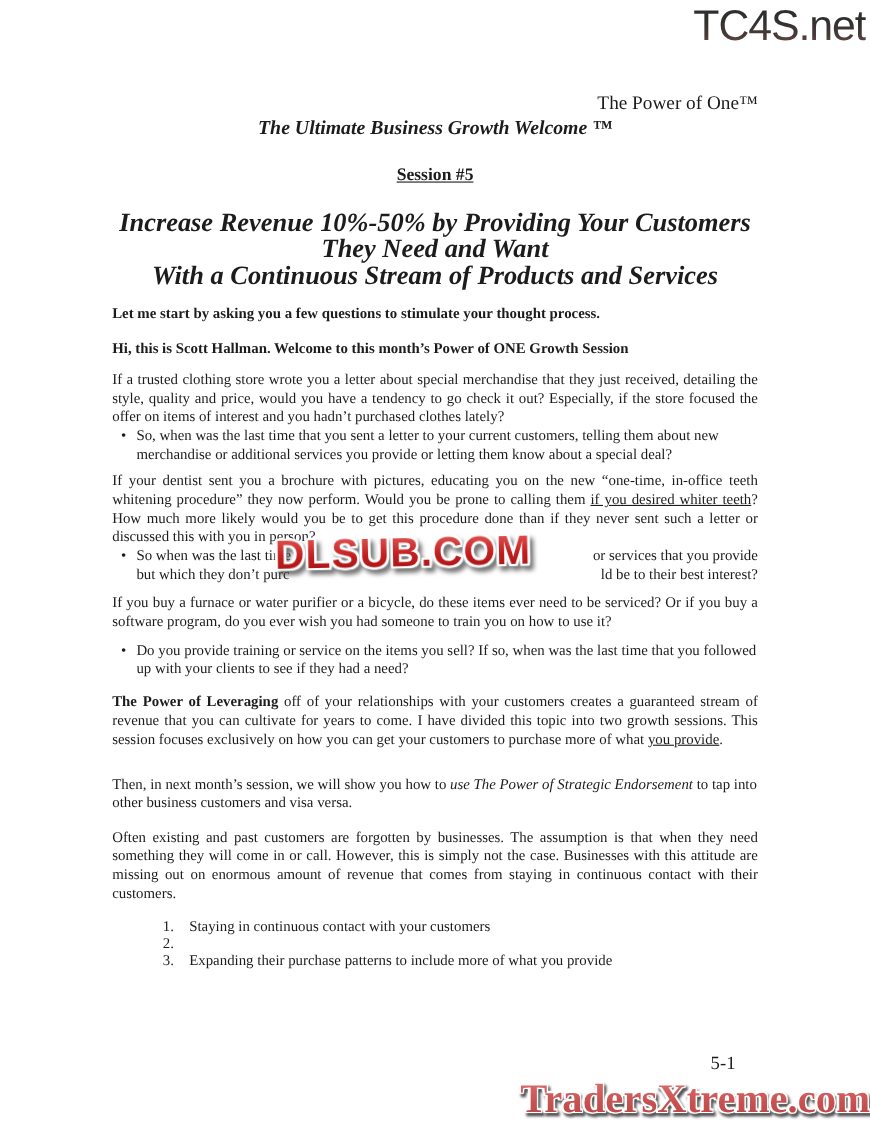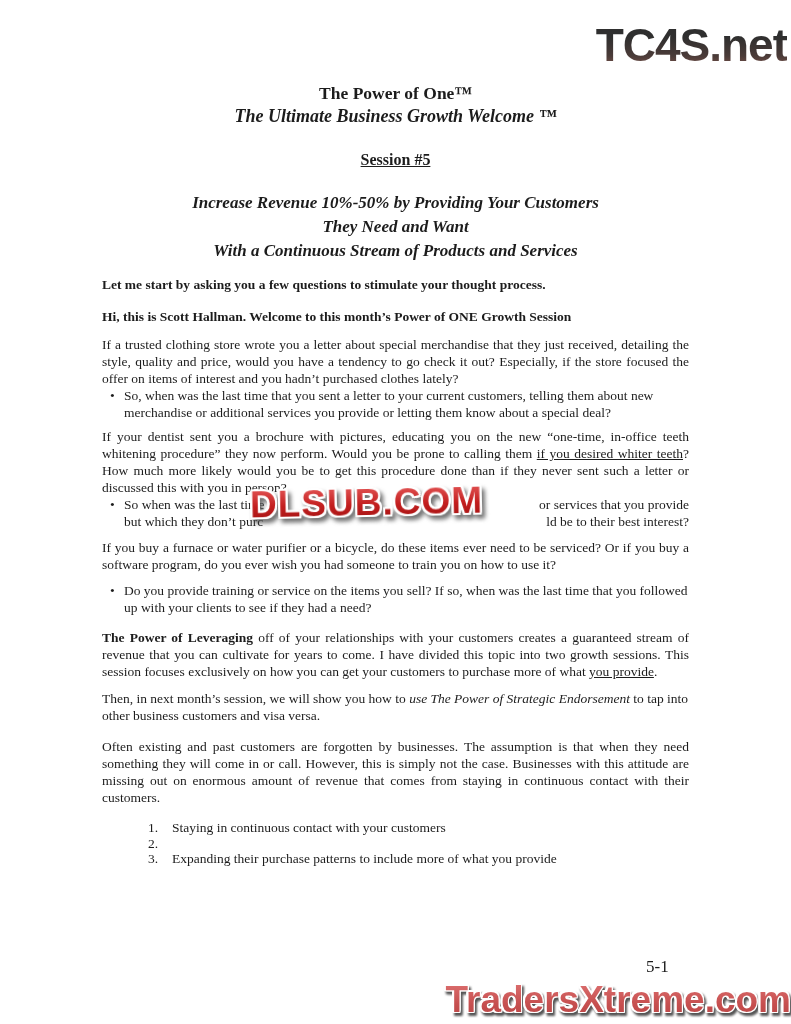--- a/index.html
+++ b/index.html
@@ -11,62 +11,62 @@
     overflow: hidden;
   }
   .page {
     position: relative;
     width: 791px; height: 1024px;
     background: #ffffff;
   }
 
   
   .tc4s {
-    position: absolute; top: 18px; right: 4px;
+    position: absolute; top: 2px; right: 4px;
     font-family: "Liberation Sans", sans-serif;
-    font-weight: bold;
-    font-size: 46px;
+    font-weight: normal;
+    font-size: 39px;
     letter-spacing: -1px;
     background: linear-gradient(to bottom, #2f2f2f 35%, #4a3b38 70%, #8a5a50 100%);
     -webkit-background-clip: text;
     background-clip: text;
     color: transparent;
   }
 
   
   .doc { padding: 82px 102px 0 102px; }
 
   .center { text-align: center; }
-  .title1 { font-weight: bold; font-size: 17.5px; line-height: 23px; }
+  .title1 { font-weight: normal; font-size: 17.5px; line-height: 23px; text-align: right; }
   .title2 { font-weight: bold; font-style: italic; font-size: 18px; line-height: 23px; }
   .session {
     margin-top: 22px;
     font-weight: bold; font-size: 16px; line-height: 20px;
     text-decoration: underline;
   }
   .heading {
     margin-top: 21px;
     font-weight: bold; font-style: italic;
-    font-size: 17px; line-height: 24px;
+    font-size: 24px; line-height: 24px;
   }
 
   .para { font-size: 13.5px; line-height: 17px; margin: 0; }
   .just  { text-align: justify; }
   .bold  { font-weight: bold; }
   .und   { text-decoration: underline; }
   .ital  { font-style: italic; }
 
   .mt-greet { margin-top: 15px; }
   .mt-lead  { margin-top: 13px; }
   .mt-p1    { margin-top: 11px; }
   .mt-dent  { margin-top: 7px; }
   .mt-furn  { margin-top: 9px; }
   .mt-b3    { margin-top: 9px; }
   .mt-lev   { margin-top: 13px; }
-  .mt-next  { margin-top: 10px; }
+  .mt-next  { margin-top: 24px; }
   .mt-often { margin-top: 14px; }
   .mt-now   { margin-top: 7px; }
   .mt-list  { margin-top: 14px; }
 
   .bullet { display: flex; padding-left: 8px; }
   .bullet .marker { width: 14px; flex: 0 0 14px; }
   .bullet .btext { flex: 1; }
 
   .split { display: flex; white-space: nowrap; }
   .split .gap { flex: 1; }
@@ -101,21 +101,21 @@
     font-size: 10.8px; line-height: 13.5px;
   }
   .pagenum {
     position: absolute;
     left: 646px; top: 957px;
     font-size: 17px;
   }
   .tx-logo {
     position: absolute;
     right: 0px; bottom: 3px;
-    font-family: Liberation Sans, sans-serif;
+    font-family: Liberation Serif, serif;
     font-weight: bold;
     font-size: 37px;
     letter-spacing: 0px;
     background: linear-gradient(to bottom, #d96b6b 15%, #c64f4f 60%, #b84444 100%);
     -webkit-background-clip: text;
     background-clip: text;
     color: transparent;
     filter: drop-shadow(1.5px 0 0 #ffffff) drop-shadow(-1.5px 0 0 #ffffff)
             drop-shadow(0 1.5px 0 #ffffff) drop-shadow(0 -1.5px 0 #ffffff)
             drop-shadow(2px 3px 1px rgba(55,55,55,0.85));

